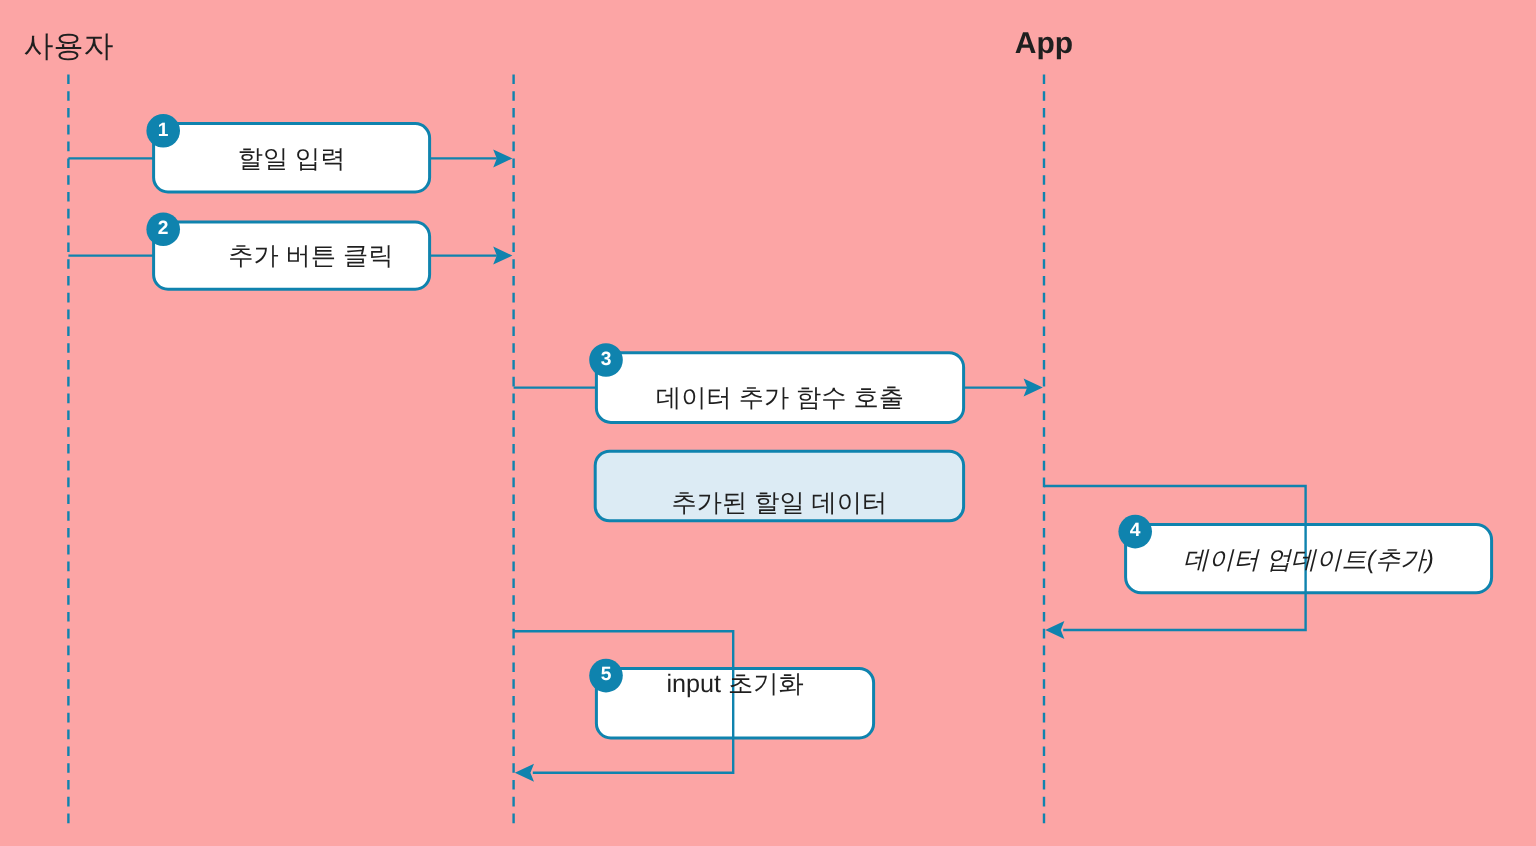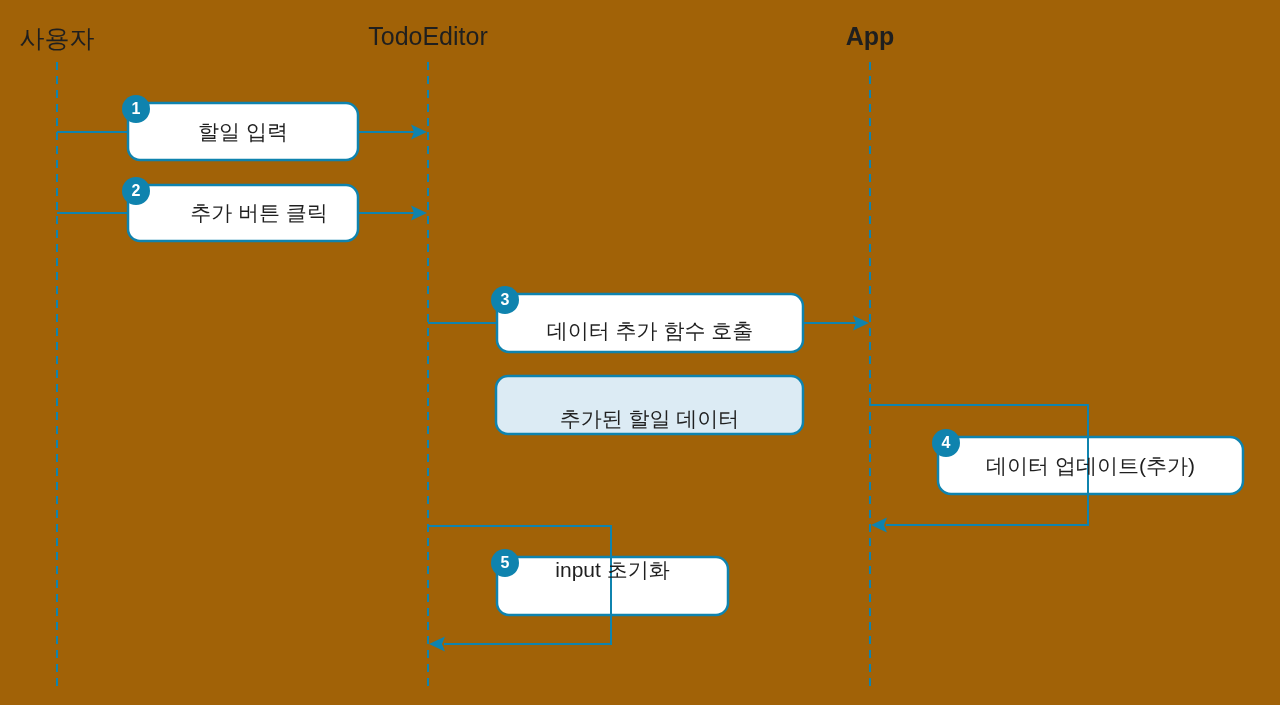--- a/index.html
+++ b/index.html
@@ -4,21 +4,21 @@
 <style>
   :root{
     --accent:#0f83ae;
     --note-fill:#dcebf4;
     --text:#1f1f1f;
   }
   html,body{margin:0;padding:0;background:#fff;}
   .stage{
     position:relative;
     width:1280px;height:705px;
-    background:#a16207;
+    background:#fca5a5;
     font-family:"Liberation Sans","DejaVu Sans",sans-serif;
     overflow:hidden;
   }
   .stage svg{position:absolute;left:0;top:0;}
   .lifeline{stroke:var(--accent);stroke-width:2;stroke-dasharray:8 6;fill:none;}
   .msgline{stroke:var(--accent);stroke-width:2;fill:none;}
   .arrowhead{fill:var(--accent);stroke:none;}
   .boxrect{fill:#ffffff;stroke:var(--accent);stroke-width:2.5;}
   .noterect{fill:var(--note-fill);stroke:var(--accent);stroke-width:2.5;}
   .actor-label{
@@ -74,28 +74,27 @@
     <rect class="boxrect" x="497" y="557" width="231" height="58" rx="12"></rect>
 
     <path class="msgline" d="M870 405 H1088 V525 H886"></path>
     <polygon class="arrowhead" points="871,525 887,517.5 884,525 887,532.5"></polygon>
 
     <path class="msgline" d="M428 526 H611 V644 H444"></path>
     <polygon class="arrowhead" points="429,644 445,636.5 442,644 445,651.5"></polygon>
   </svg>
 
   <div class="actor-label" style="left:0px;   top:22px; width:114px;">사용자</div>
-  <div class="actor-label" style="left:352px; top:22px; width:152px;">TodoEditor</div>
   <div class="actor-label" style="left:820px; top:22px; width:100px;font-weight:bold;">App</div>
 
   <div class="box-label" style="left:128px; top:103px; width:230px; height:57px;">할일 입력</div>
   <div class="box-label" style="left:128px; top:185px; width:262px; height:56px;">추가 버튼 클릭</div>
   <div class="box-label" style="left:497px; top:294px; width:306px; height:74px;">데이터 추가 함수 호출</div>
   <div class="box-label" style="left:496px; top:376px; width:307px; height:58px;margin-top:14px;">추가된 할일 데이터</div>
-  <div class="box-label" style="left:938px; top:437px; width:305px; height:57px;">데이터 업데이트(추가)</div>
+  <div class="box-label" style="left:938px; top:437px; width:305px; height:57px;font-style:italic;">데이터 업데이트(추가)</div>
   <div class="box-label" style="left:497px; top:541px; width:231px; height:58px;">input 초기화</div>
 
   <div class="badge" style="left:122px; top:95px;">1</div>
   <div class="badge" style="left:122px; top:177px;">2</div>
   <div class="badge" style="left:491px; top:286px;">3</div>
   <div class="badge" style="left:932px; top:429px;">4</div>
   <div class="badge" style="left:491px; top:549px;">5</div>
 
 </div>
 

